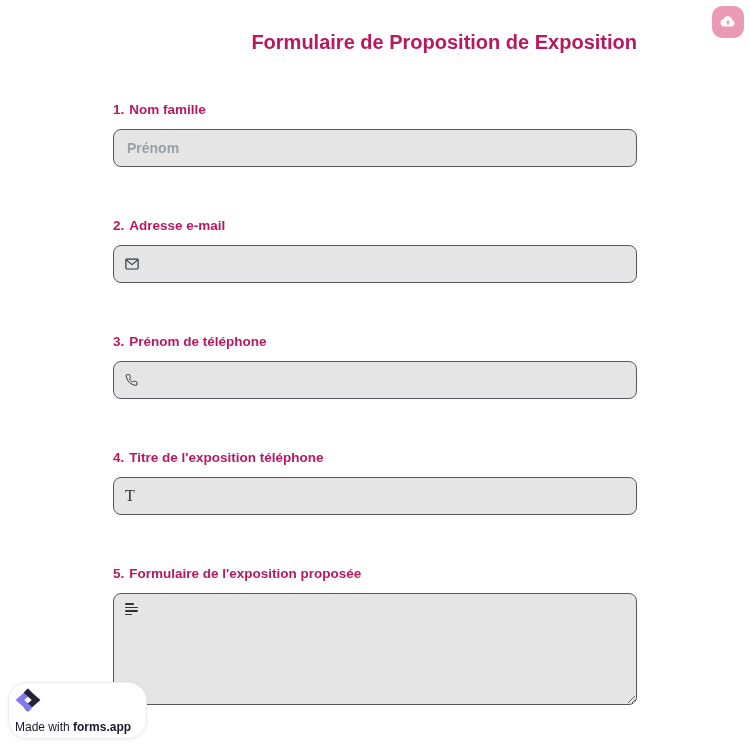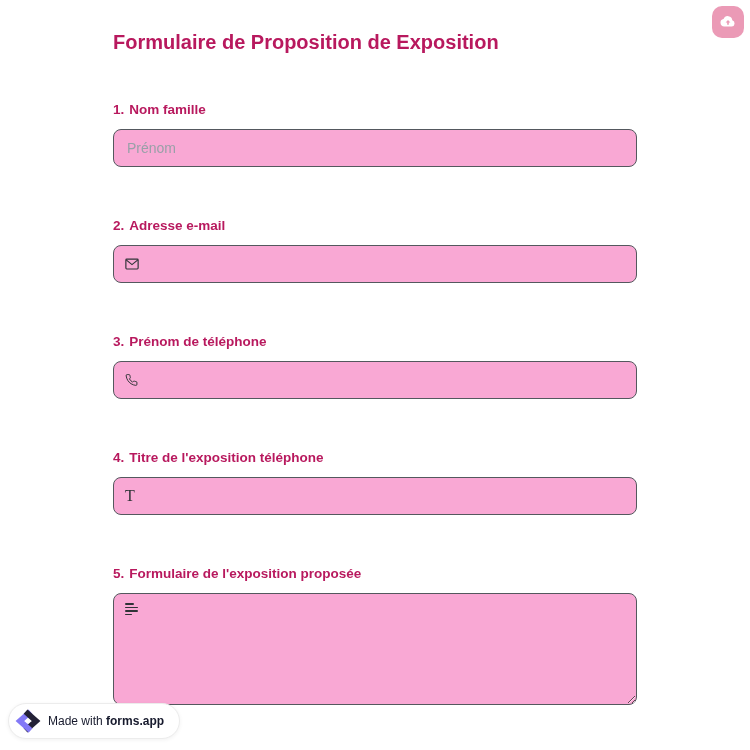--- a/index.html
+++ b/index.html
@@ -11,21 +11,21 @@
     overflow: hidden;
   }
   .page { width: 750px; height: 750px; position: relative; }
   .content { padding: 30px 113px 0 113px; }
 
   .form-title {
     color: var(--accent, #b8195e);
     font-size: 20px;
     font-weight: 700;
     line-height: 24px;
-    text-align: left;
+    text-align: right;
     margin-bottom: 48px;
   }
 
   .upload-btn {
     position: absolute;
     top: 6px; right: 6px;
     width: 32px; height: 32px;
     background: var(--button-pink, #eb9ab6);
     border: none;
     border-radius: 10px;
@@ -48,22 +48,23 @@
   .row-2 .input-wrap { flex: 1; }
 
   .input-wrap { position: relative; }
   input.text-input, textarea.area-input {
     width: 100%;
     border: 1px solid var(--input-border, #54585e);
     border-radius: 8px;
     font-family: "Liberation Sans", sans-serif;
     font-size: 14px;
     color: #303539;
-    background: #f9a8d4;
+    background: #e5e5e5;
     outline: none;
+    font-weight: bold;
   }
   input.text-input { height: 38px; padding: 0 13px; }
   input.text-input::placeholder { color: var(--placeholder-gray, #99a0a8); opacity: 1; }
   .input-wrap.has-icon input.text-input { padding-left: 36px; }
 
   textarea.area-input {
     height: 112px;
     padding: 9px 12px 9px 34px;
     resize: both;
     display: block;
@@ -83,28 +84,29 @@
     font-size: 16px;
     line-height: 14px;
     color: var(--icon-dark, #2f3337);
   }
   .align-lines { display: flex; flex-direction: column; gap: 2px; }
   .align-lines i { display: block; height: 1.6px; background: var(--icon-dark, #2f3337); border-radius: 1px; }
 
   .made-badge {
     position: absolute;
     left: 8px; bottom: 11px;
-    display: flex; align-items: center; gap: 7px;
+    display: flex; gap: 7px;
     background: #ffffff;
     border: 1px solid #ececec;
     border-radius: 19px;
     padding: 4px 15px 4px 6px;
     box-shadow: 0 1px 4px rgba(0,0,0,0.06);
     cursor: pointer;
     text-decoration: none;
+    flex-direction: column;
   }
   .made-badge-text {
     font-size: 12px;
     color: var(--badge-text, #16192c);
     white-space: nowrap;
   }
   .made-badge-text b { font-weight: 700; }
 </style>
 </head>
 <body>

